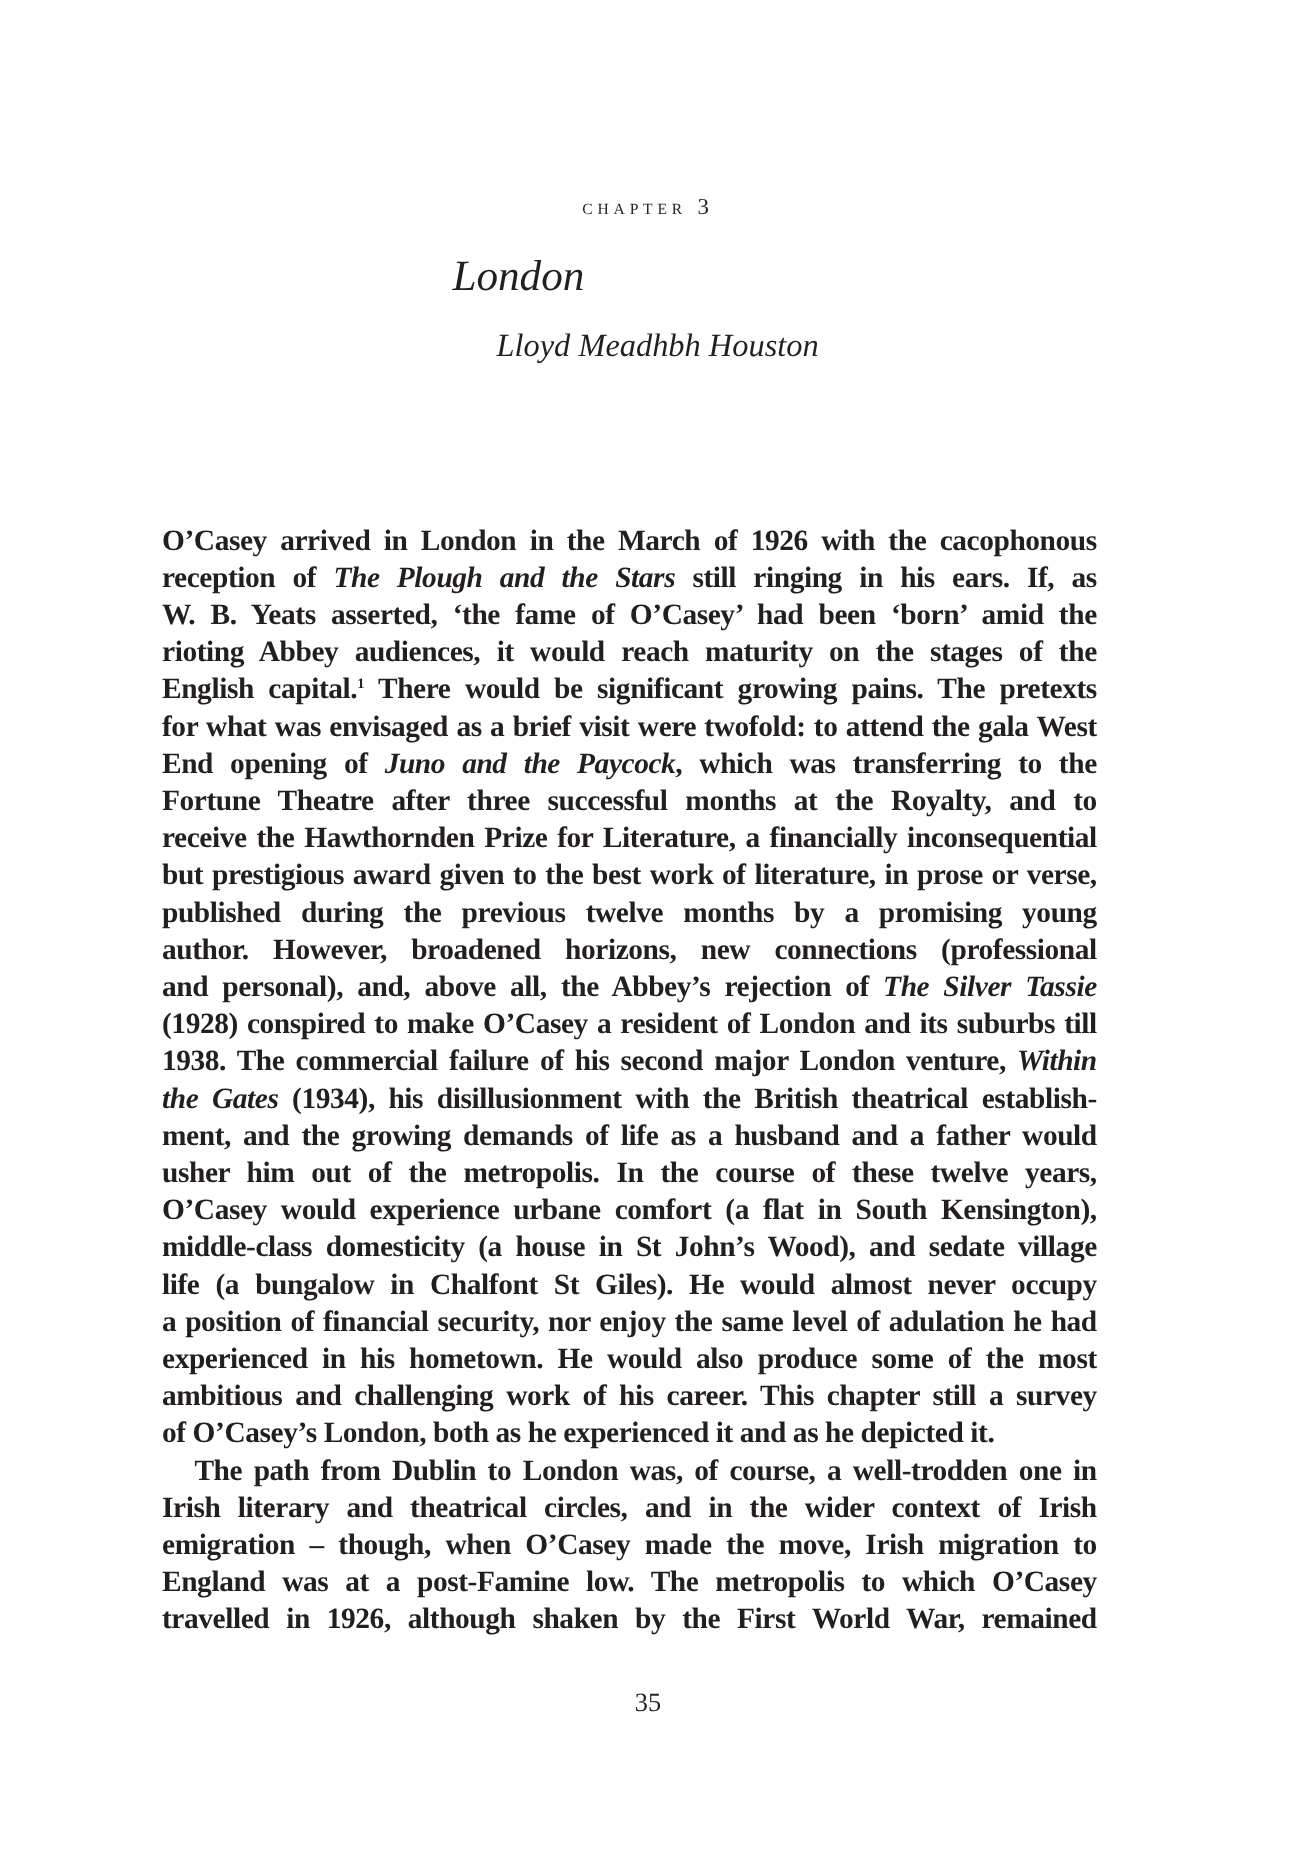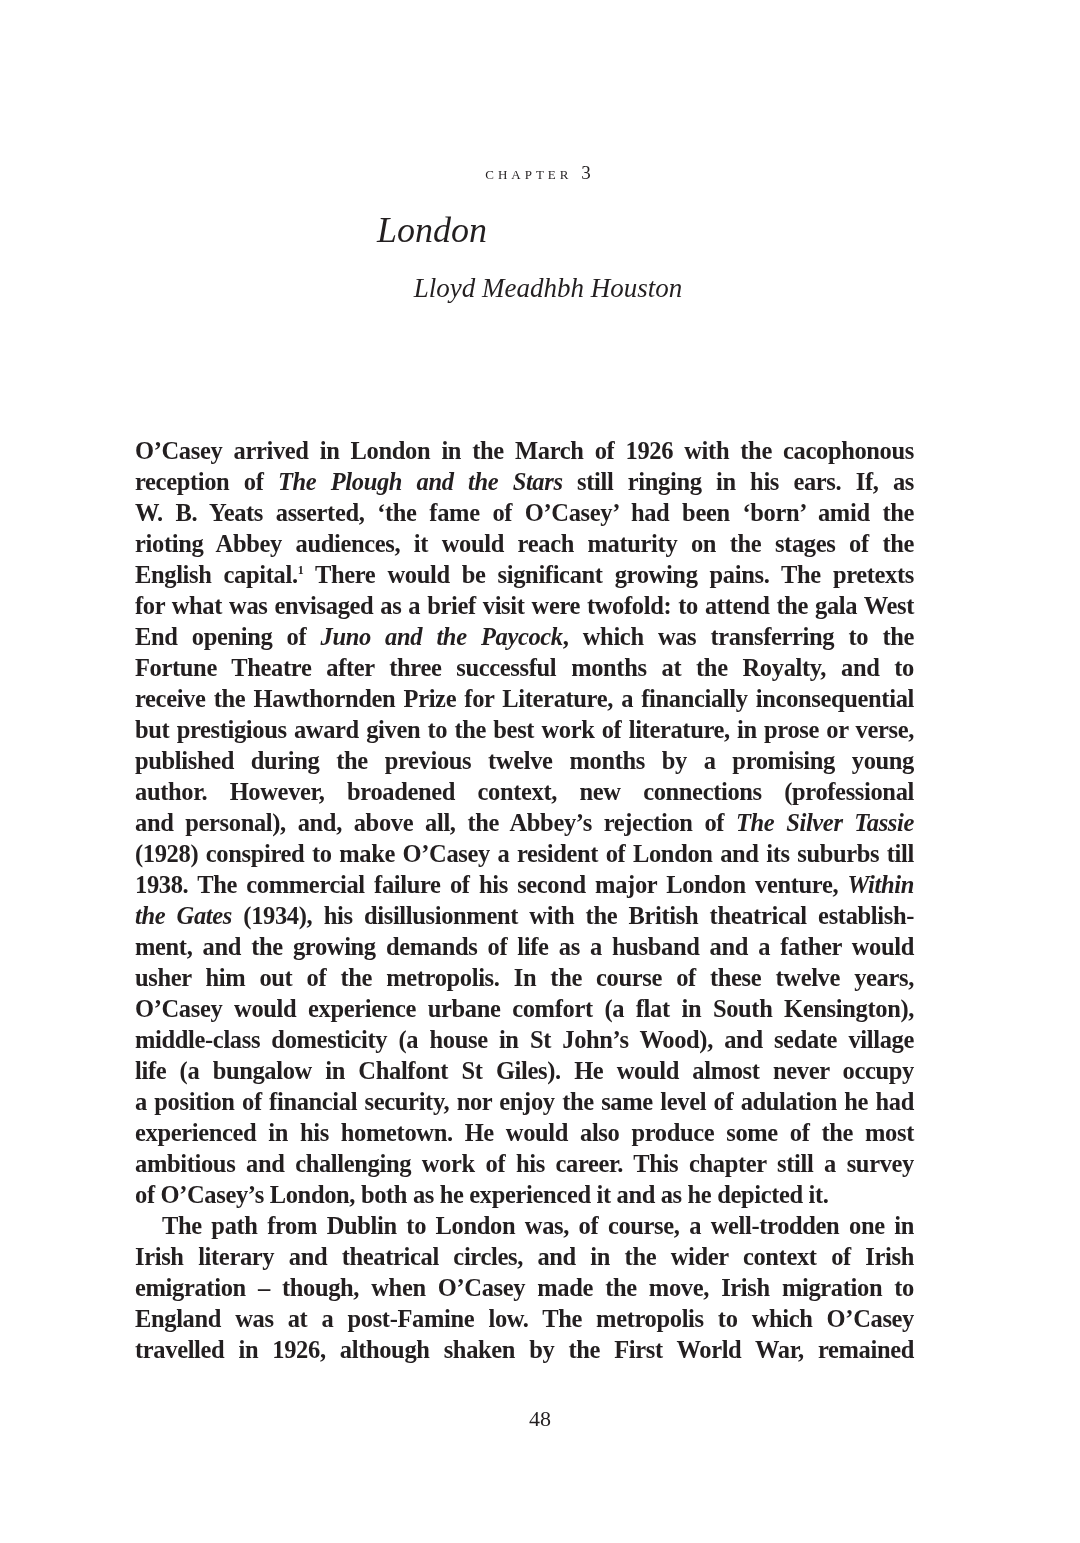--- a/index.html
+++ b/index.html
@@ -53,21 +53,21 @@
       <span class="line"><span>reception of </span><i>The Plough and the Stars</i><span> still ringing in his ears. If, as</span></span>
       <span class="line"><span>W. B. Yeats asserted, ‘the fame of O’Casey’ had been ‘born’ amid the</span></span>
       <span class="line"><span>rioting Abbey audiences, it would reach maturity on the stages of the</span></span>
       <span class="line"><span>English capital.</span><sup>1</sup><span> There would be significant growing pains. The pretexts</span></span>
       <span class="line"><span>for what was envisaged as a brief visit were twofold: to attend the gala West</span></span>
       <span class="line"><span>End opening of </span><i>Juno and the Paycock</i><span>, which was transferring to the</span></span>
       <span class="line"><span>Fortune Theatre after three successful months at the Royalty, and to</span></span>
       <span class="line"><span>receive the Hawthornden Prize for Literature, a financially inconsequential</span></span>
       <span class="line"><span>but prestigious award given to the best work of literature, in prose or verse,</span></span>
       <span class="line"><span>published during the previous twelve months by a promising young</span></span>
-      <span class="line"><span>author. However, broadened context, new connections (professional</span></span>
+      <span class="line"><span>author. However, broadened horizons, new connections (professional</span></span>
       <span class="line"><span>and personal), and, above all, the Abbey’s rejection of </span><i>The Silver Tassie</i></span>
       <span class="line"><span>(1928) conspired to make O’Casey a resident of London and its suburbs till</span></span>
       <span class="line"><span>1938. The commercial failure of his second major London venture, </span><i>Within</i></span>
       <span class="line"><i>the Gates</i><span> (1934), his disillusionment with the British theatrical establish-</span></span>
       <span class="line"><span>ment, and the growing demands of life as a husband and a father would</span></span>
       <span class="line"><span>usher him out of the metropolis. In the course of these twelve years,</span></span>
       <span class="line"><span>O’Casey would experience urbane comfort (a flat in South Kensington),</span></span>
       <span class="line"><span>middle-class domesticity (a house in St John’s Wood), and sedate village</span></span>
       <span class="line"><span>life (a bungalow in Chalfont St Giles). He would almost never occupy</span></span>
       <span class="line"><span>a position of financial security, nor enjoy the same level of adulation he had</span></span>
@@ -77,13 +77,13 @@
     </div>
     <div>
       <span class="line indent"><span>The path from Dublin to London was, of course, a well-trodden one in</span></span>
       <span class="line"><span>Irish literary and theatrical circles, and in the wider context of Irish</span></span>
       <span class="line"><span>emigration – though, when O’Casey made the move, Irish migration to</span></span>
       <span class="line"><span>England was at a post-Famine low. The metropolis to which O’Casey</span></span>
       <span class="line"><span>travelled in 1926, although shaken by the First World War, remained</span></span>
     </div>
   </div>
 
-<div class="page-number">48</div>
+<div class="page-number">35</div>
 
 </body></html>

